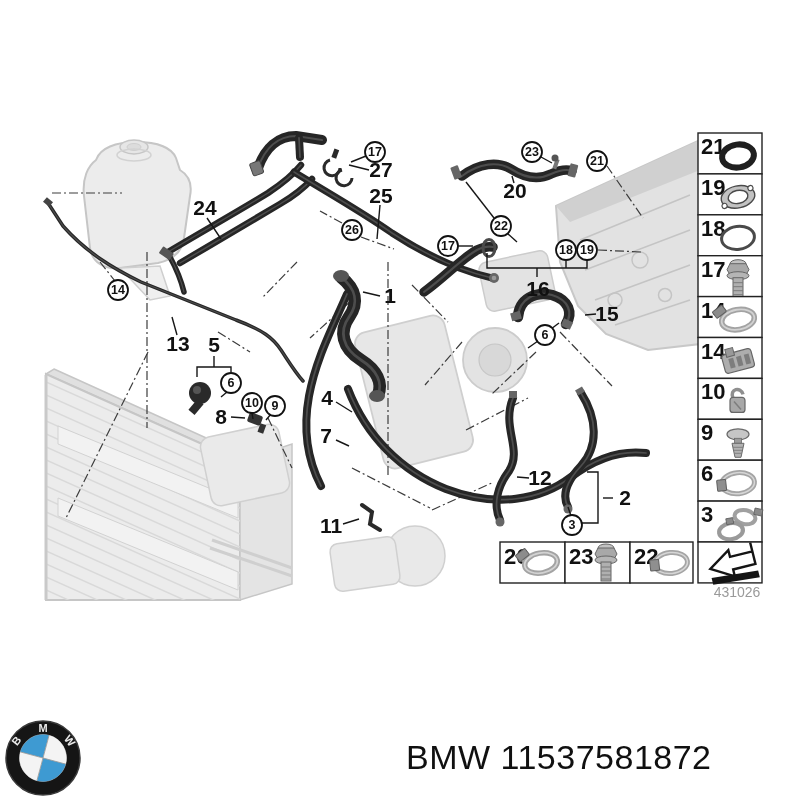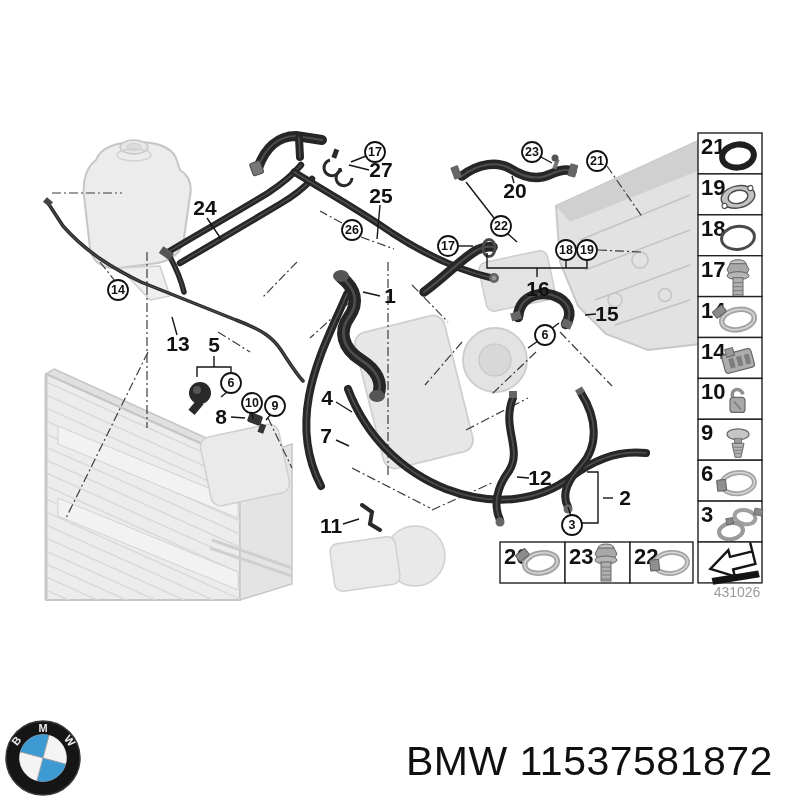--- a/index.html
+++ b/index.html
@@ -1,21 +1,21 @@
 <!DOCTYPE html>
 <html><head>
 <meta charset="utf-8">
 <style>
   html,body{margin:0;padding:0;background:#fff;}
   .page{position:relative;width:800px;height:800px;background:#fff;overflow:hidden;
         font-family:"Liberation Sans", sans-serif;}
   #diagram{position:absolute;left:0;top:0;}
   .footer{position:absolute;left:0;top:710px;width:800px;height:90px;}
   #logo{position:absolute;left:3px;top:8px;}
-  .pn{position:absolute;left:406px;top:28px;width:394px;font-size:41px;color:#101010;
+  .pn{position:absolute;left:406px;top:28px;width:394px;font-size:34px;color:#101010;
       letter-spacing:0.5px;white-space:nowrap;}
 </style>
 </head>
 <body>
 
 <div class="page">
   <svg id="diagram" width="800" height="640" viewBox="0 0 800 640">
       <defs>
         <clipPath id="radclip">
           <polygon points="46,374 240,461 240,600 46,600"></polygon>

